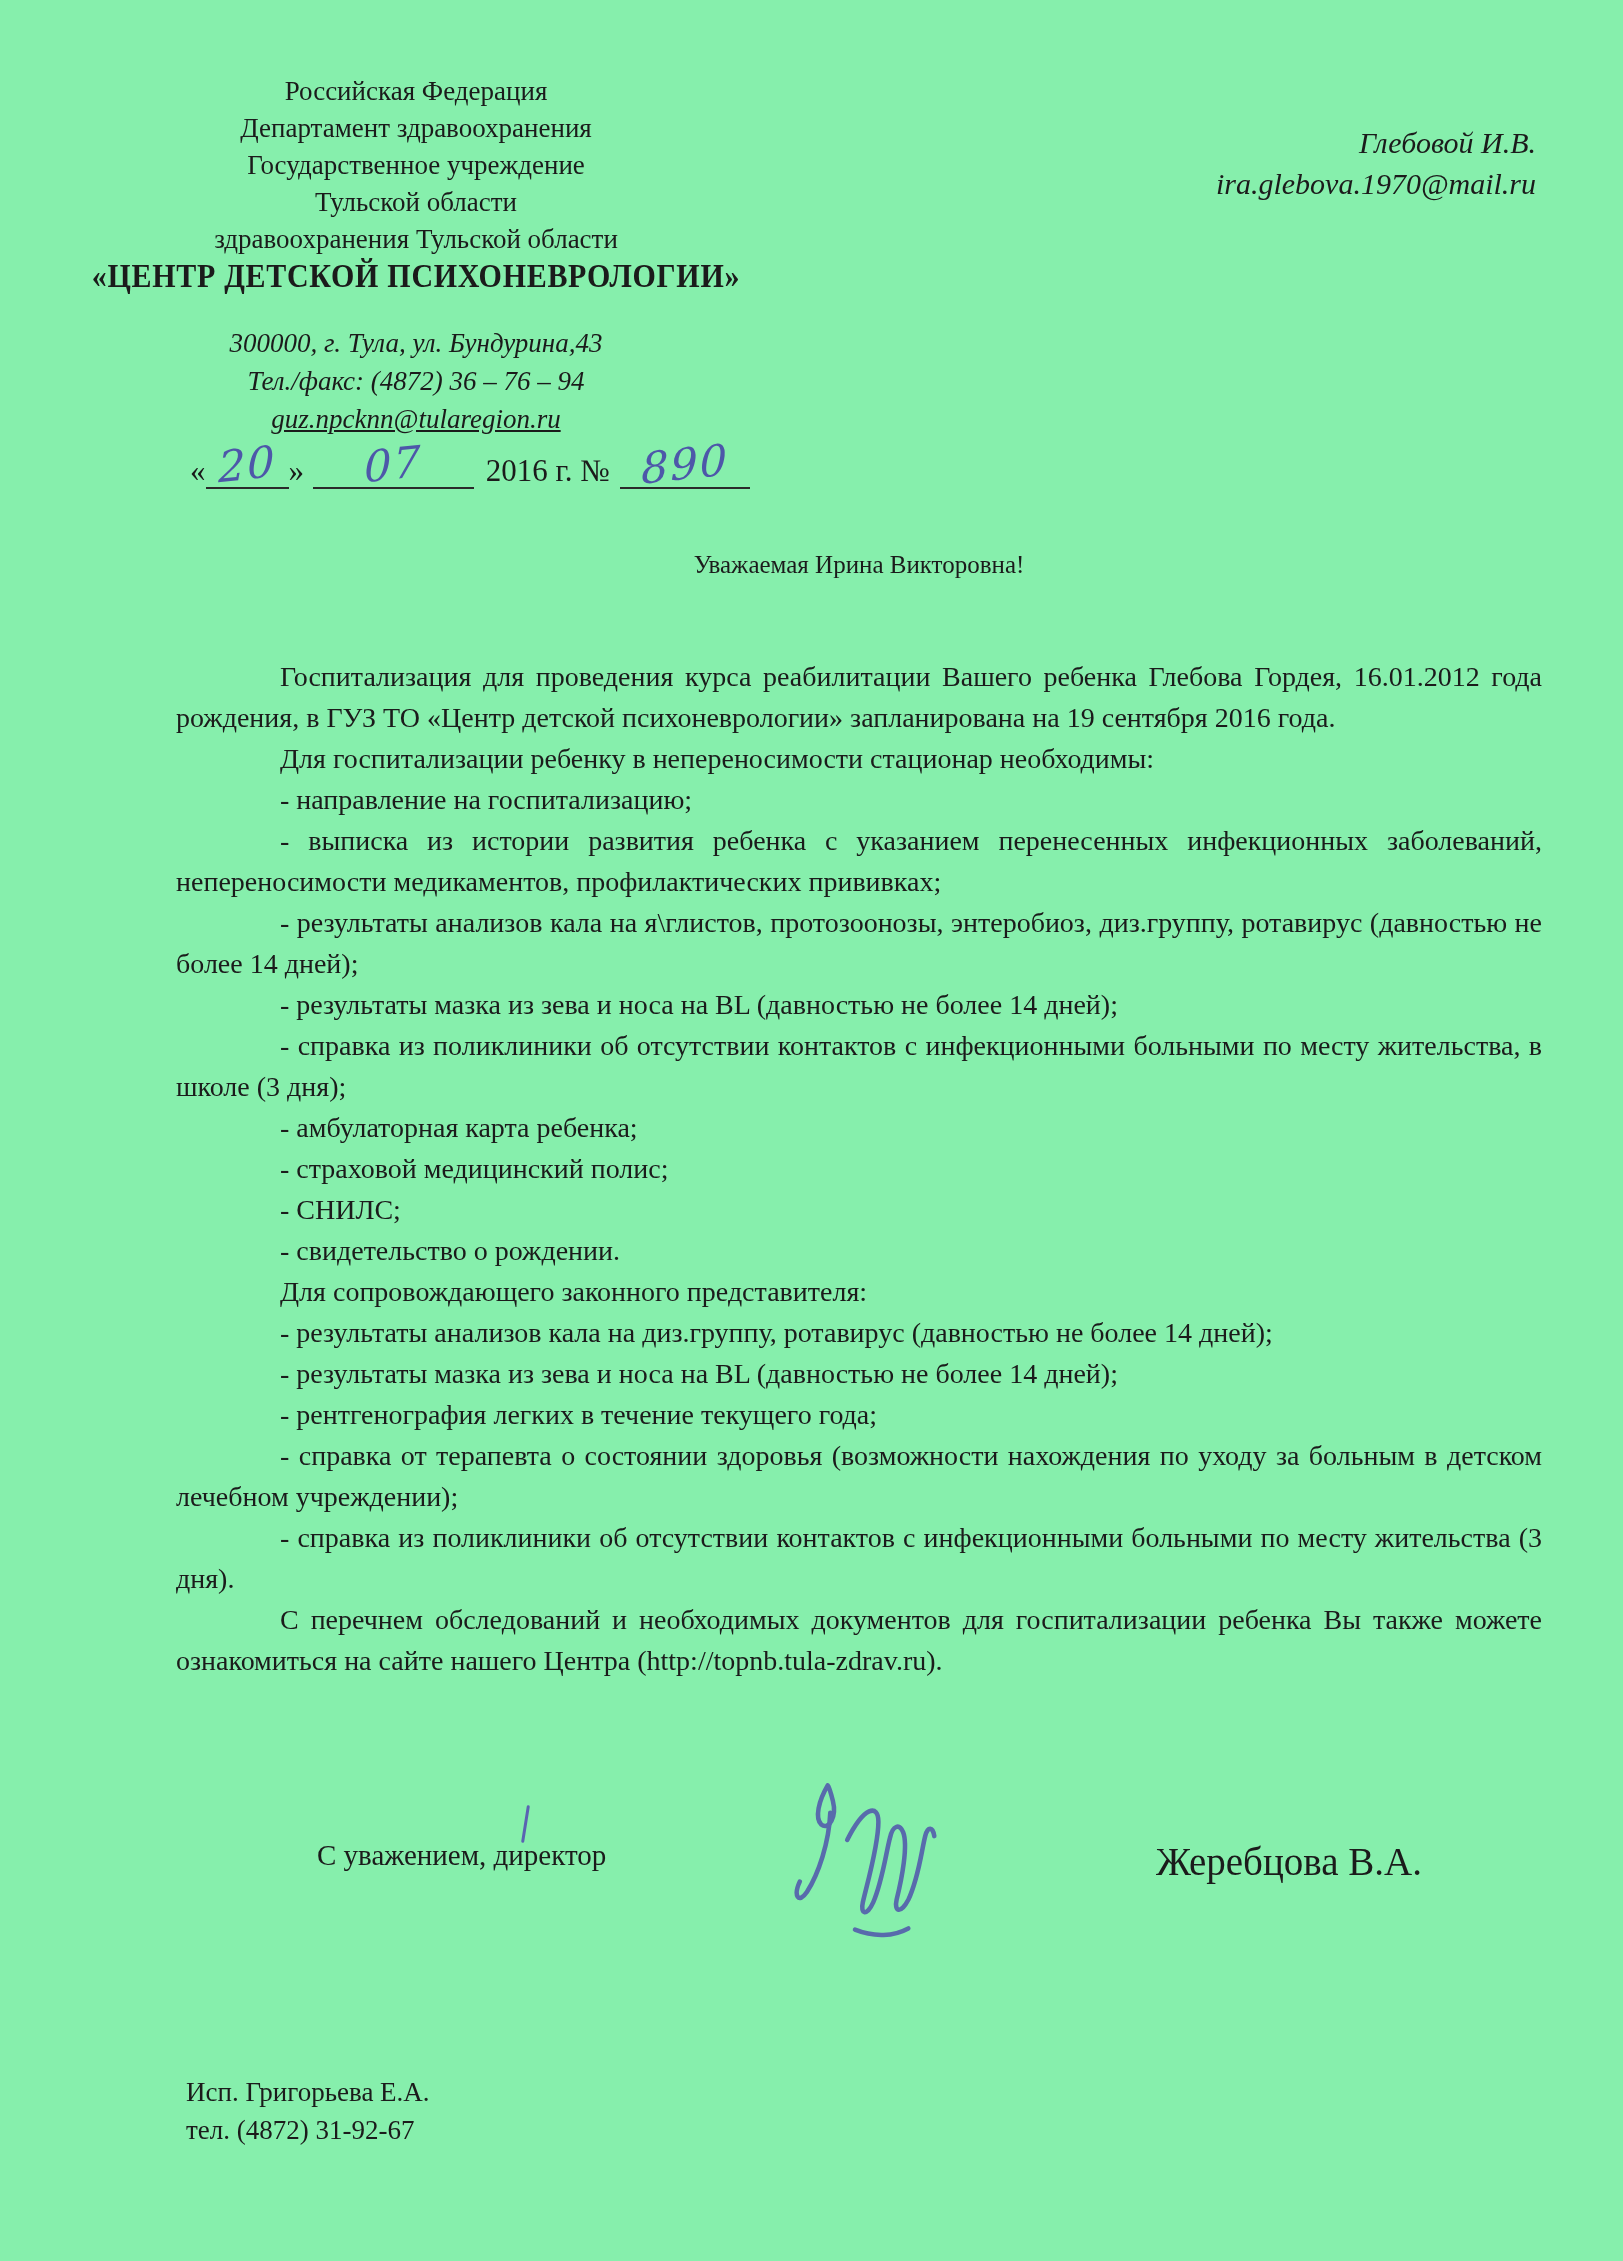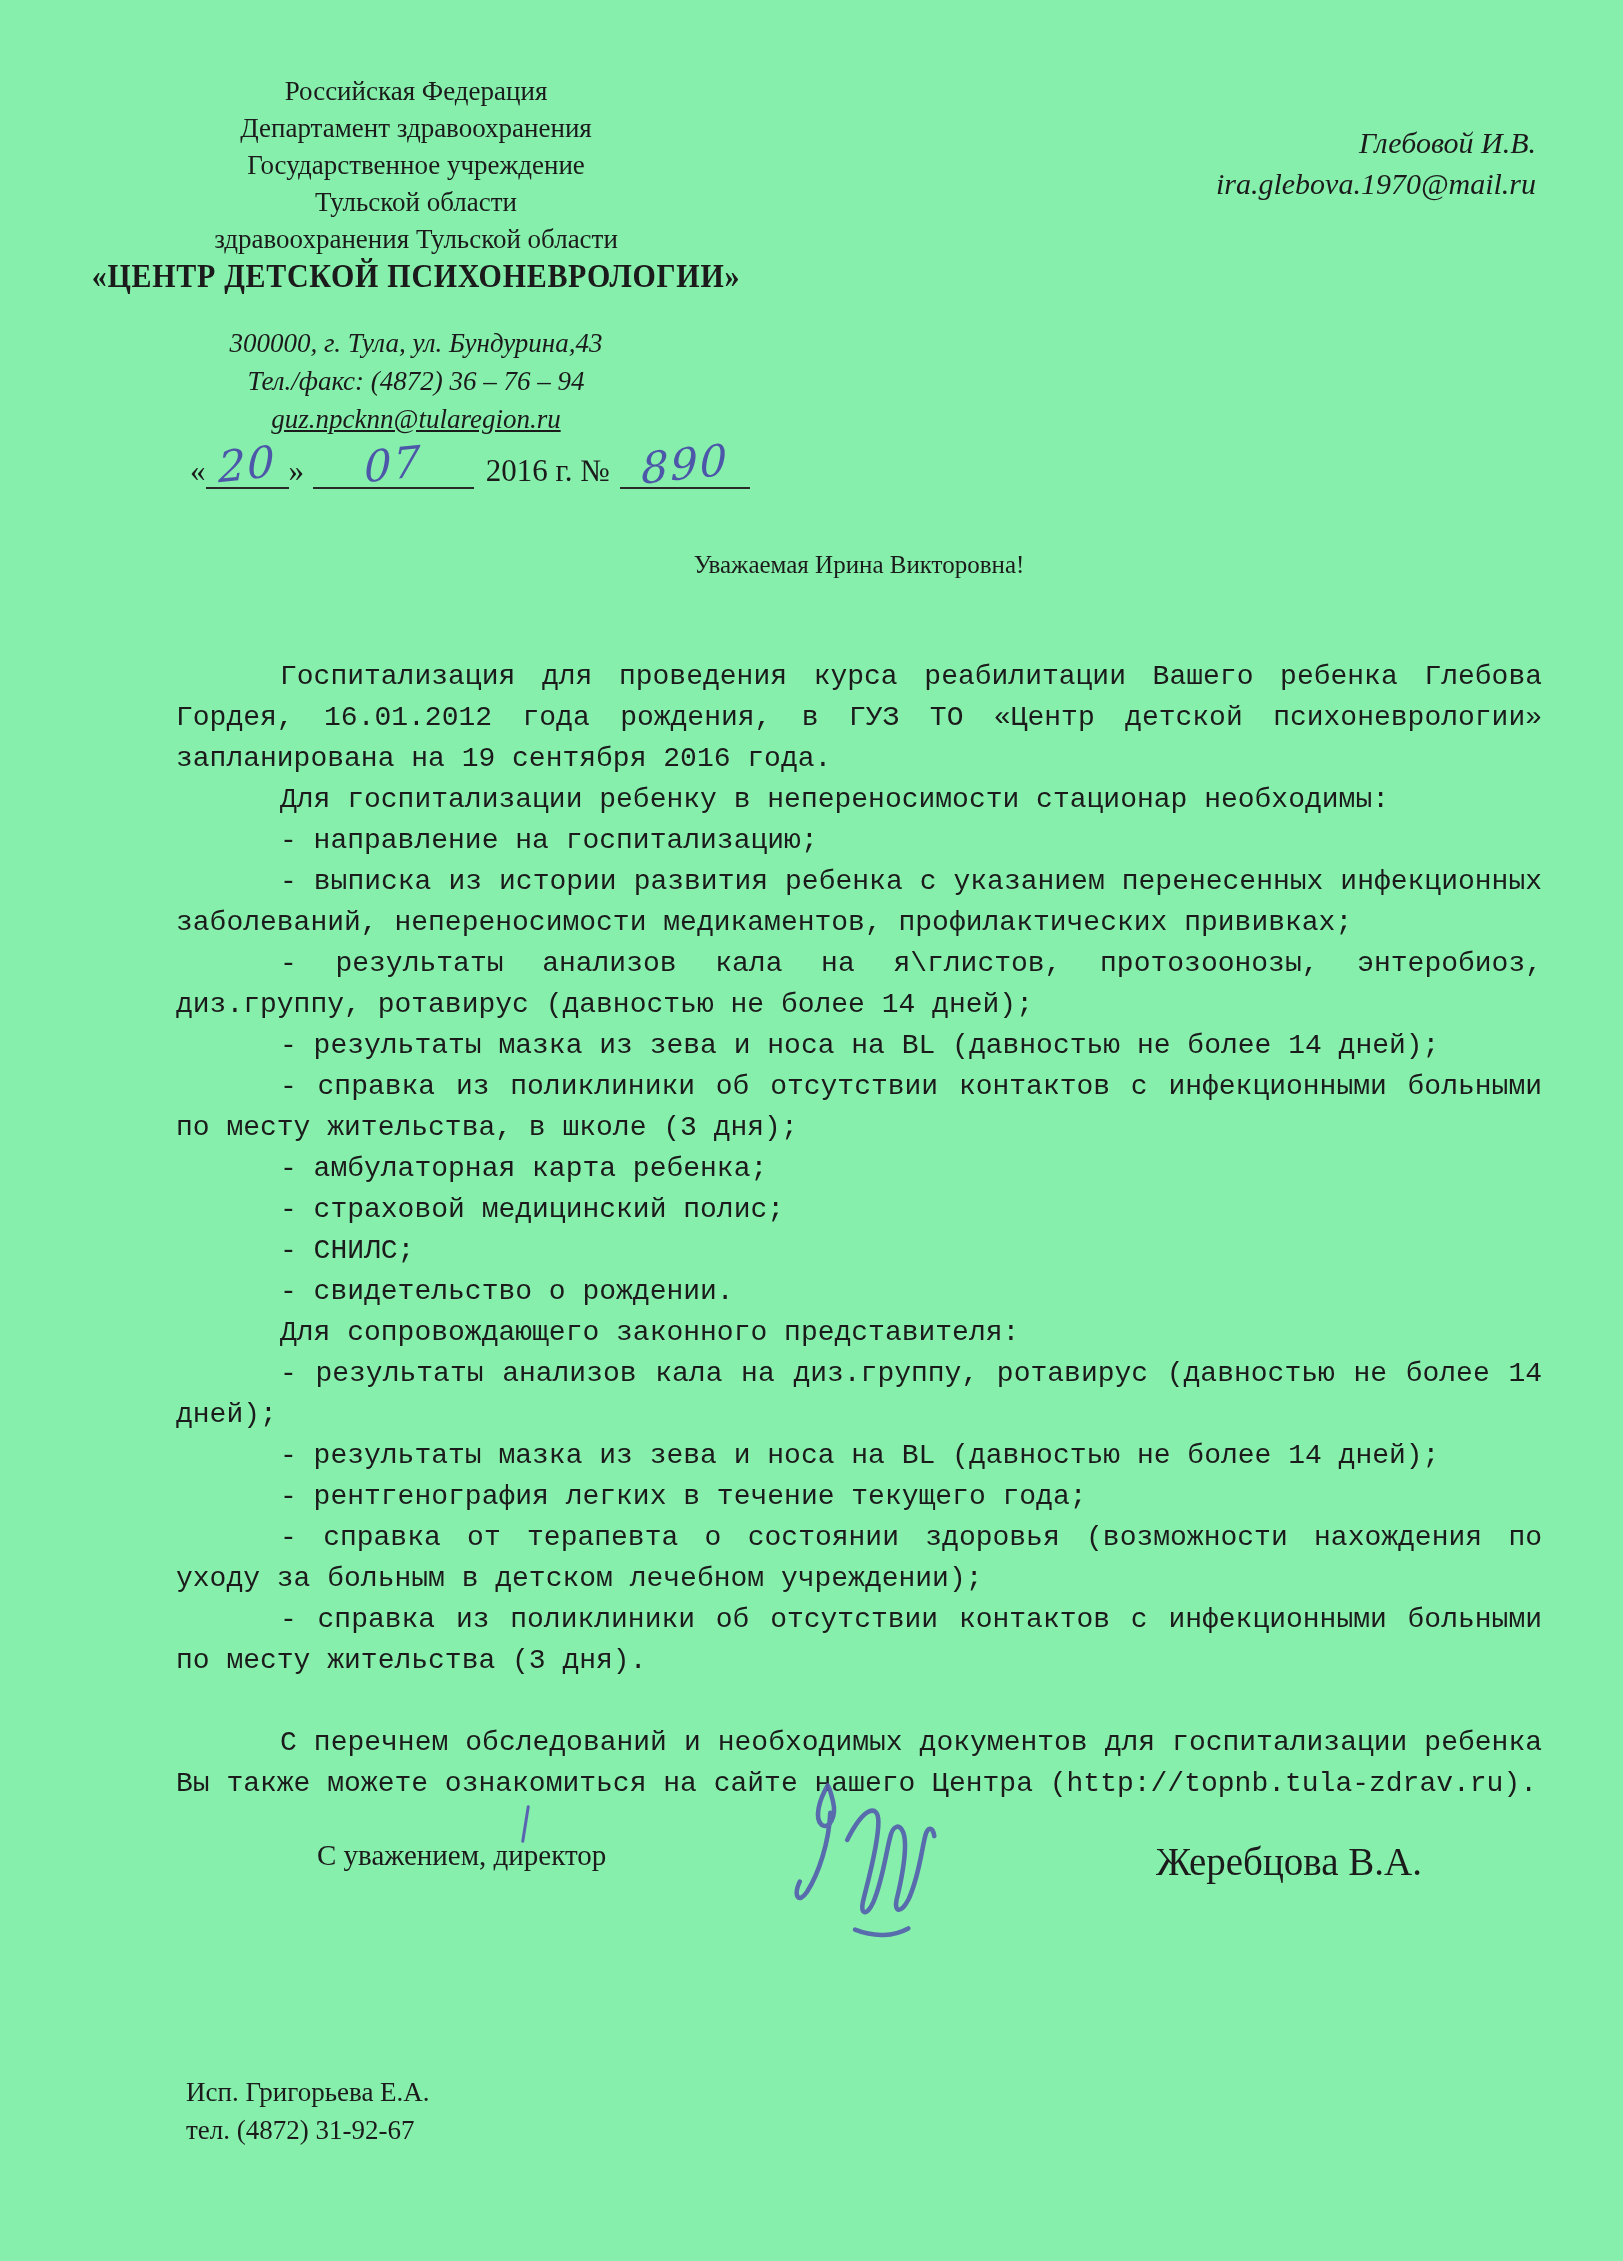--- a/index.html
+++ b/index.html
@@ -60,22 +60,22 @@
   
   .salutation{
     position:absolute;left:176px;top:551px;width:1366px;
     text-align:center;font-size:25px;
   }
   
   .body{
     position:absolute;left:176px;top:656px;width:1366px;
     font-size:28px;line-height:41px;text-align:justify;
   }
-  .body p{margin:0;text-indent:104px;font-family:Liberation Mono, monospace;}
-  .body p.final{margin-top:41px;}
+  .body p{margin:0;text-indent:104px;}
+  .body p.final{}
   
   .closing-label{position:absolute;left:317px;top:1839px;font-size:29px;white-space:nowrap;}
   .closing-name{position:absolute;left:1156px;top:1839px;font-size:39px;white-space:nowrap;}
   .pen-tick{
     position:absolute;left:524px;top:1805px;width:3.3px;height:38px;
     background:#5a63b2;border-radius:2px;transform:rotate(9deg);
   }
   .signature{position:absolute;left:790px;top:1775px;}
   
   .footer{

